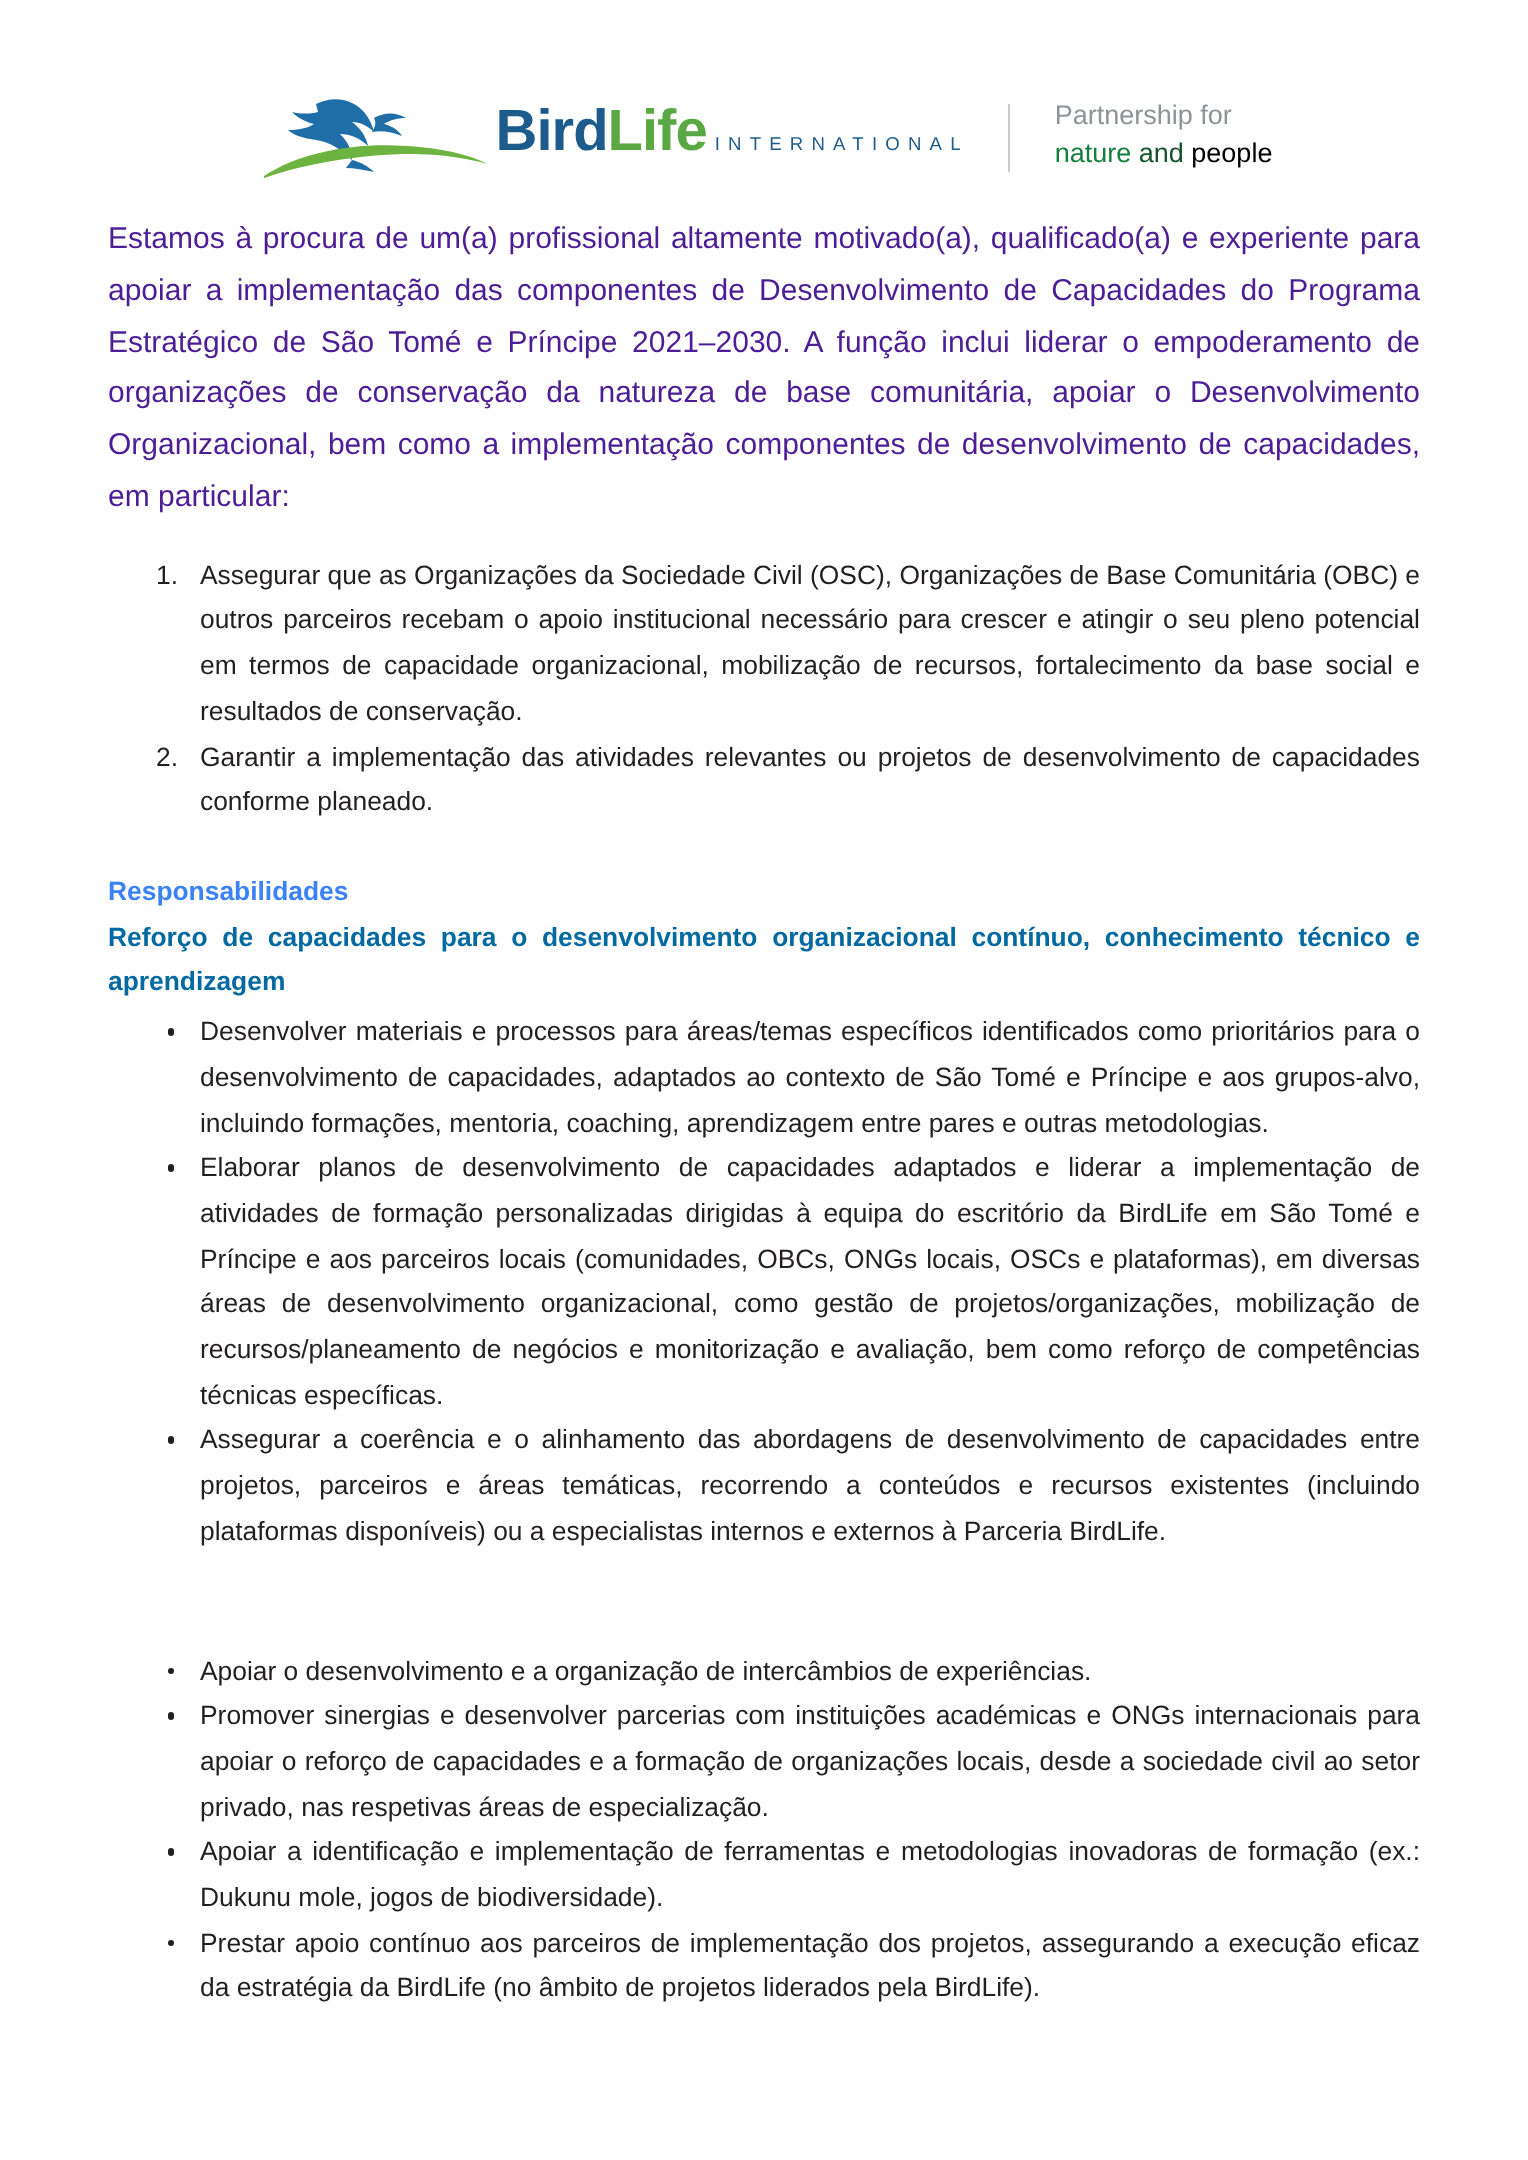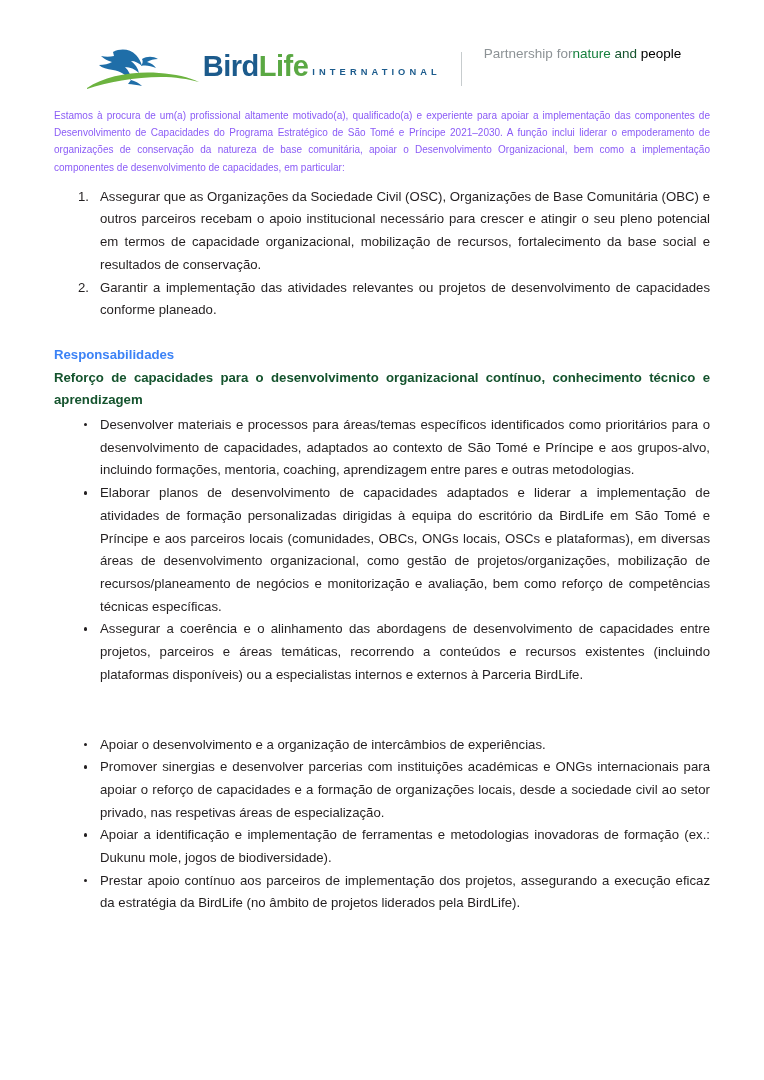--- a/index.html
+++ b/index.html
@@ -61,33 +61,33 @@
     margin-top: -2px;
   }
   .brand-word .w-bird { color: #1c5b8c; }
   .brand-word .w-life { color: #5aa843; }
   .brand-sub {
     font-size: 9.3px;
     letter-spacing: 4.1px;
     color: #1c5b8c;
     margin-top: 10px;
     margin-left: 4px;
-    font-weight: 700;
+    font-weight: 400;
   }
 
   .logo-divider {
     width: 1px;
     background: #c7ccce;
     margin: 8px 0 4px 0;
     align-self: stretch;
   }
 
   .tagline {
     display: flex;
-    flex-direction: row;
+    flex-direction: column;
     justify-content: center;
     padding-left: 22px;
     font-size: 13.5px;
     line-height: 1.42;
   }
   .tagline-l1 { color: #8d9396; }
   .tagline-l2 { white-space: nowrap; }
   .tagline-l2 .t-nature { color: #15803d; }
   .tagline-l2 .t-and { color: #14532d; }
   .tagline-l2 .t-people { color: #000000; font-weight: normal; }
@@ -98,25 +98,25 @@
     font-size: 13.7px;
     font-weight: bold;
     color: #231f20;
     margin-top: 28px;
     letter-spacing: 0.1px;
   }
 
   
   .intro {
     margin-top: 17px;
-    font-size: 10px;
-    line-height: 1.72;
-    text-align: justify;
-    text-justify: inter-word;
-    color: #8b5cf6;
+    font-size: 15px;
+    line-height: 1.72;
+    text-align: justify;
+    text-justify: inter-word;
+    color: #4c1d95;
   }
 
   ol.num-list {
     margin: 0;
     padding: 0;
     list-style: none;
     counter-reset: numitem;
   }
   ol.num-list > li {
     counter-increment: numitem;
@@ -142,21 +142,21 @@
     font-size: 13.2px;
     font-weight: bold;
     line-height: 1.72;
     color: #3b82f6;
     margin-top: 22px;
   }
   .section-sub {
     font-size: 13.2px;
     font-weight: bold;
     line-height: 1.72;
-    color: #14532d;
+    color: #0369a1;
     text-align: justify;
     text-justify: inter-word;
   }
 
   ul.bullet-list {
     margin: 0;
     padding: 0;
     list-style: none;
     margin-top: 2px;
   }

